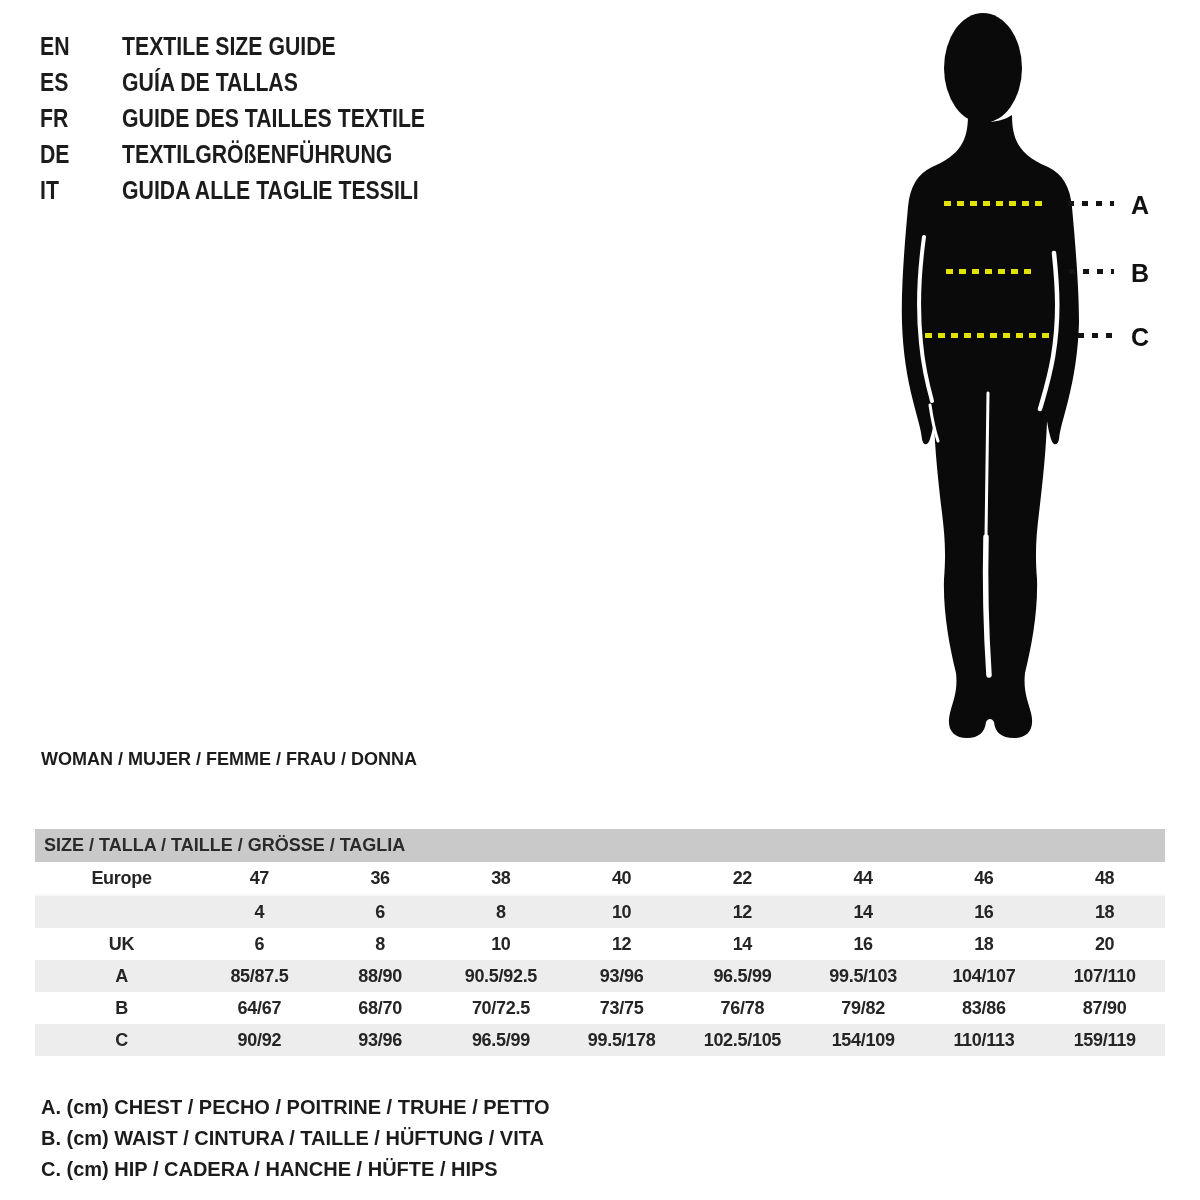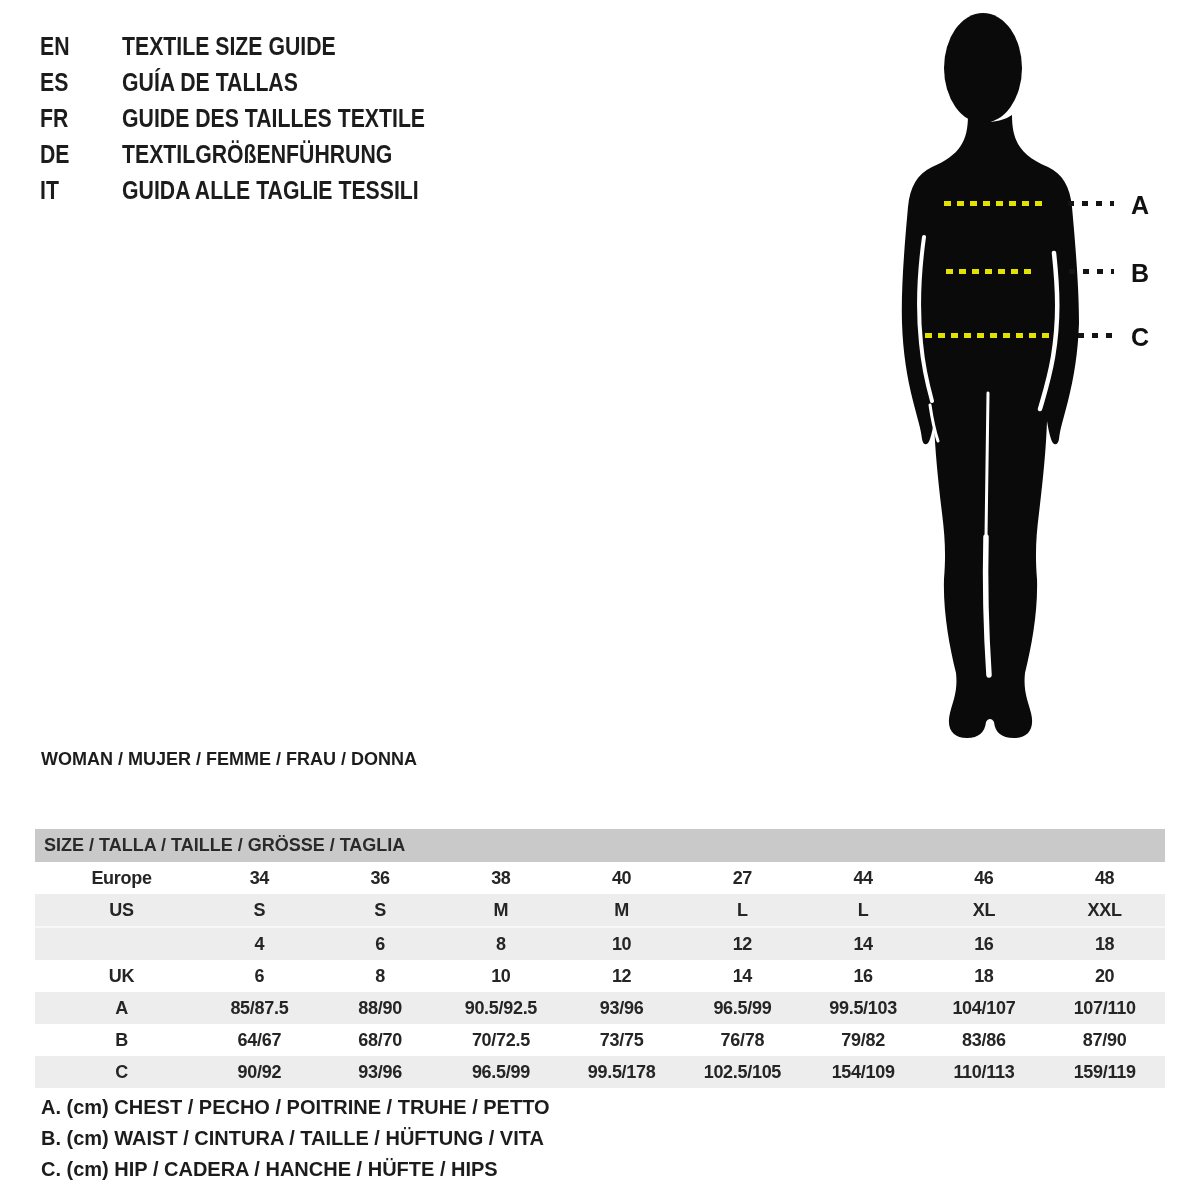--- a/index.html
+++ b/index.html
@@ -145,39 +145,28 @@
           <col>
           <col>
           <col>
           <col>
           <col>
           <col>
       </colgroup>
       <tbody>
           <tr>
             <td class="row-label">Europe</td>
-            <td>34</td>
+            <td>47</td>
             <td>36</td>
             <td>38</td>
             <td>40</td>
-            <td>27</td>
+            <td>22</td>
             <td>44</td>
             <td>46</td>
             <td>48</td>
-          </tr>
-          <tr class="shaded">
-            <td class="row-label">US</td>
-            <td>S</td>
-            <td>S</td>
-            <td>M</td>
-            <td>M</td>
-            <td>L</td>
-            <td>L</td>
-            <td>XL</td>
-            <td>XXL</td>
           </tr>
           <tr class="shaded joined">
             <td class="row-label"></td>
             <td>4</td>
             <td>6</td>
             <td>8</td>
             <td>10</td>
             <td>12</td>
             <td>14</td>
             <td>16</td>

